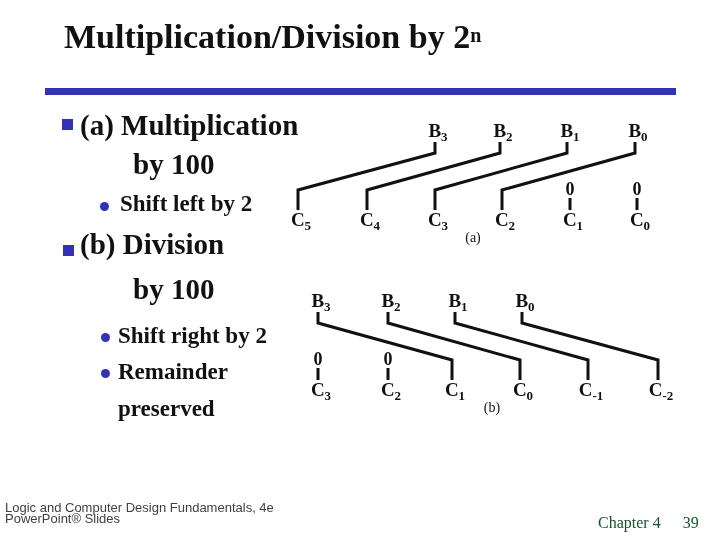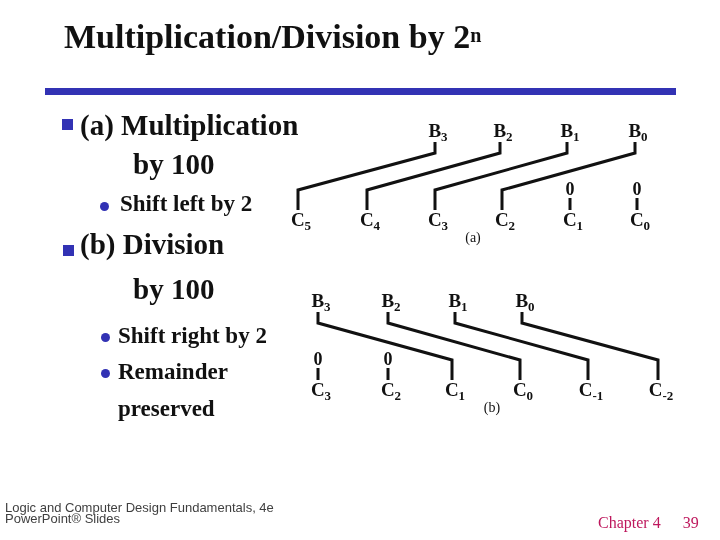--- a/index.html
+++ b/index.html
@@ -24,21 +24,21 @@
   
   #diagram-a{left:280px;top:108px;width:440px;height:145px;}
   #diagram-b{left:280px;top:278px;width:440px;height:155px;}
   svg text{font-family:"Liberation Serif",serif;}
   
   #footer-credits{
     left:5px;top:502px;font-family:"Liberation Sans",sans-serif;
     font-size:13px;line-height:11px;color:#3f3f3f;
   }
   #footer-chapter{
-    left:598px;top:514px;font-size:16px;color:#be185d;display:flex;gap:22px;
+    left:598px;top:514px;font-size:16px;color:#14532d;display:flex;gap:22px;
     font-family:"Liberation Serif",serif;
   }
 </style>
 </head>
 <body>
 
 <div class="abs" id="slide-title"><span>Multiplication/Division by 2</span><sup>n</sup></div>
 
 <div class="abs" id="title-rule"></div>
 

